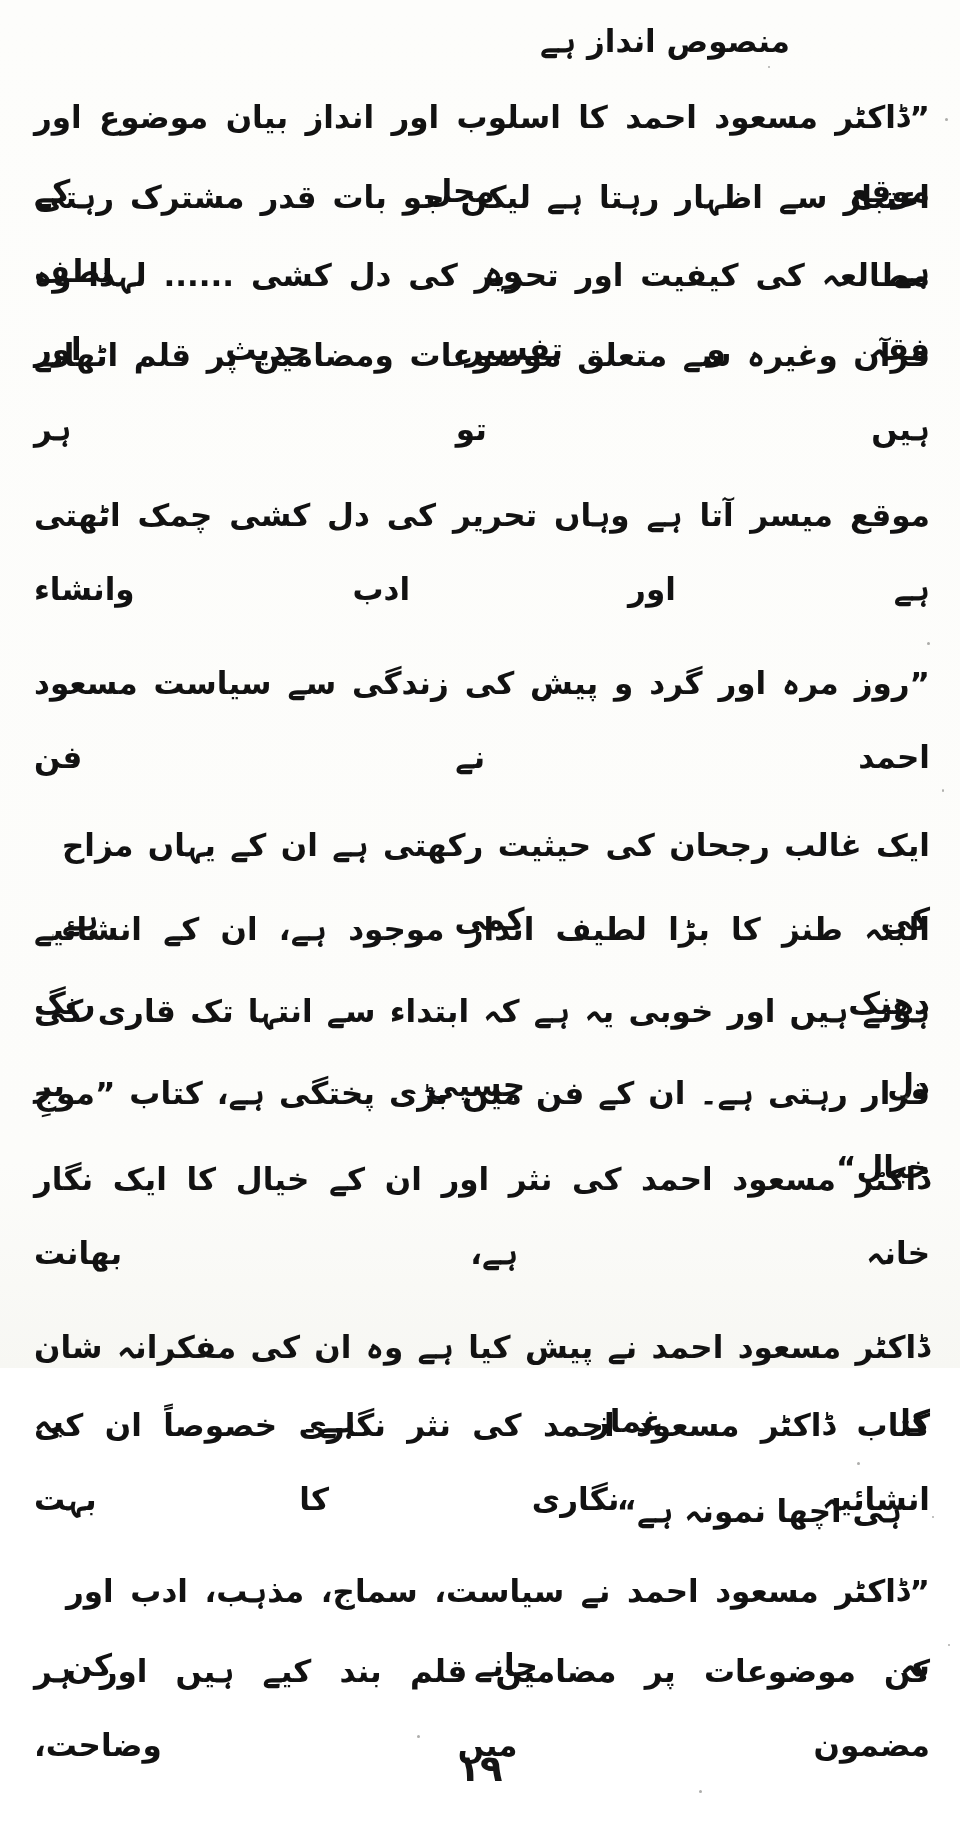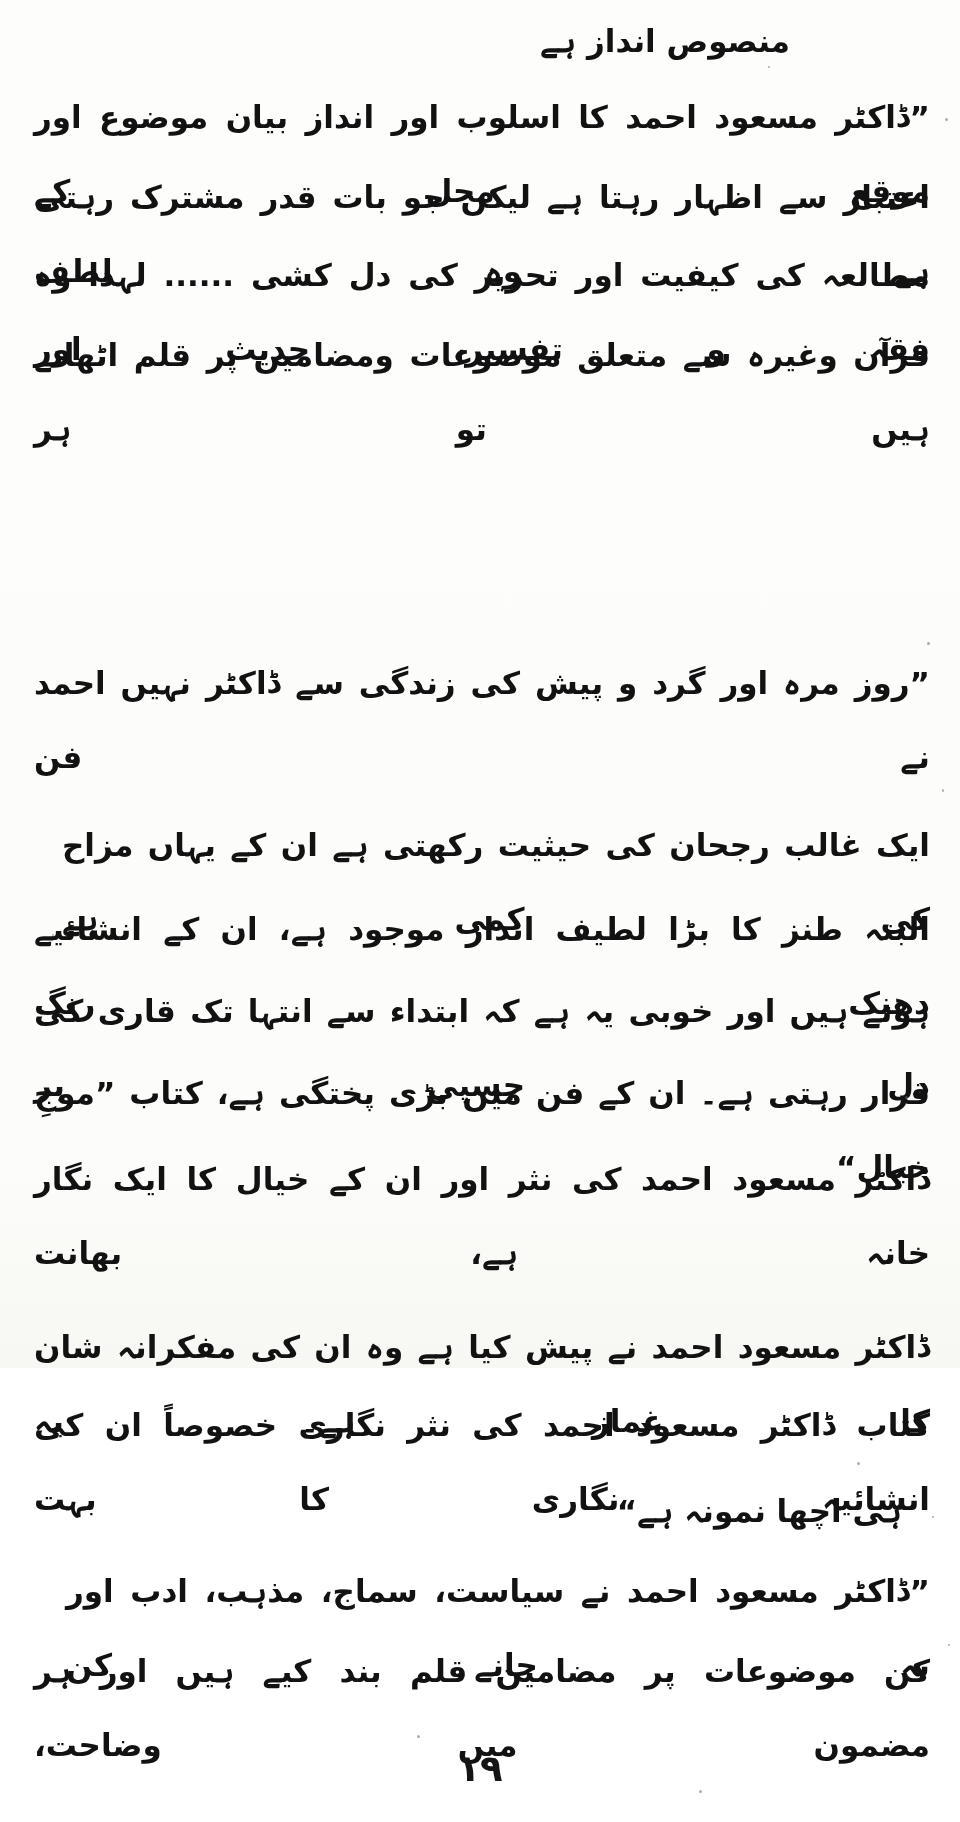--- a/index.html
+++ b/index.html
@@ -87,21 +87,22 @@
 </head>
 <body>
 
 <div class="page">
   <div class="textblock">
     <div class="line r    l1">منصوص انداز ہے</div>
     <div class="line just l2">”ڈاکٹر مسعود احمد کا اسلوب اور انداز بیان موضوع اور موقع محل کے</div>
     <div class="line just l3">اعتبار سے اظہار رہتا ہے لیکن جو بات قدر مشترک رہتی ہے وہ لطف</div>
     <div class="line just l4">مطالعہ کی کیفیت اور تحریر کی دل کشی ...... لہذا وہ فقہ و تفسیر، حدیث اور</div>
     <div class="line just l5">قرآن وغیرہ سے متعلق موضوعات ومضامین پر قلم اٹھاتے ہیں تو ہر</div>
-    <div class="line just l9">”روز مرہ اور گرد و پیش کی زندگی سے ڈاکٹر نہیں احمد نے فن</div>
+    <div class="line just l7">موقع میسر آتا ہے وہاں تحریر کی دل کشی چمک اٹھتی ہے اور ادب وانشاء</div>
+    <div class="line just l9">”روز مرہ اور گرد و پیش کی زندگی سے سیاست مسعود احمد نے فن</div>
     <div class="line just l11">ایک غالب رجحان کی حیثیت رکھتی ہے ان کے یہاں مزاح کی کمی ہے</div>
     <div class="line just l12">البتہ طنز کا بڑا لطیف انداز موجود ہے، ان کے انشائیے دھنک رنگ</div>
     <div class="line just l13">ہوتے ہیں اور خوبی یہ ہے کہ ابتداء سے انتہا تک قاری کی دل چسپی بر</div>
     <div class="line just l14">قرار رہتی ہے۔ ان کے فن میں بڑی پختگی ہے، کتاب ”موجِ خیال“</div>
     <div class="line just l15">ڈاکٹر مسعود احمد کی نثر اور ان کے خیال کا ایک نگار خانہ ہے، بھانت</div>
     <div class="line just l17">ڈاکٹر مسعود احمد نے پیش کیا ہے وہ ان کی مفکرانہ شان کا غماز ہے۔ یہ</div>
     <div class="line just l18">کتاب ڈاکٹر مسعود احمد کی نثر نگاری خصوصاً ان کی انشائیہ نگاری کا بہت</div>
     <div class="line r    l19">ہی اچھا نمونہ ہے“</div>
     <div class="line just l20">”ڈاکٹر مسعود احمد نے سیاست، سماج، مذہب، ادب اور نہ جانے کن</div>
     <div class="line just l21">کن موضوعات پر مضامین قلم بند کیے ہیں اور ہر مضمون میں وضاحت،</div>

